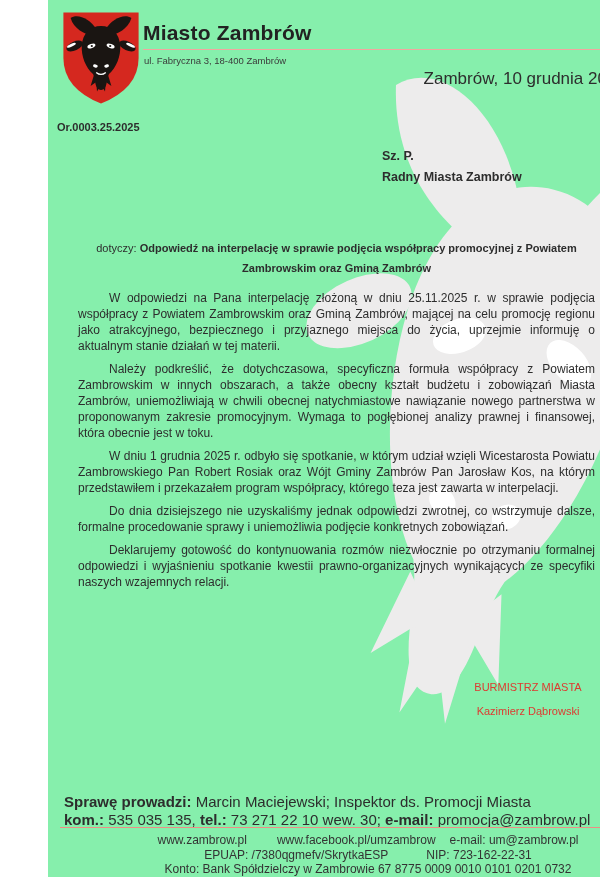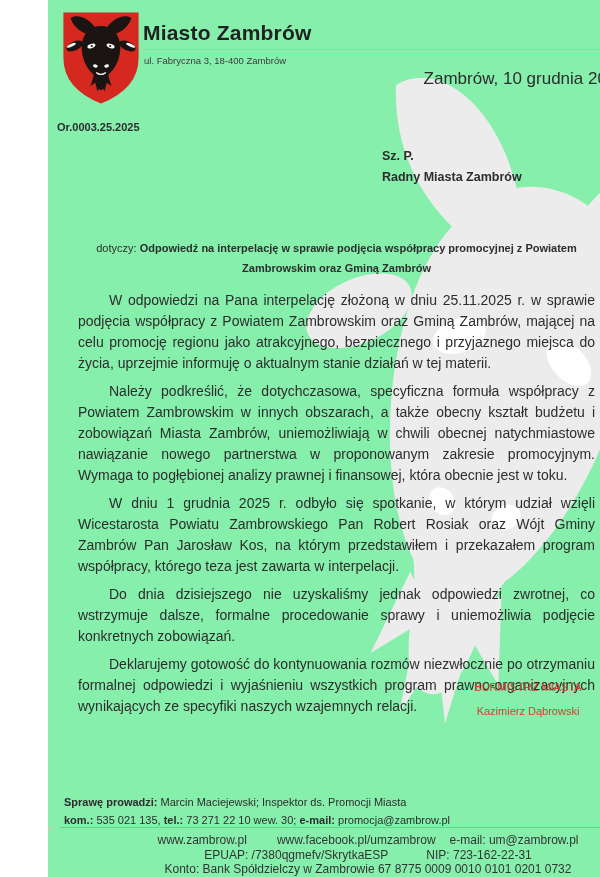--- a/index.html
+++ b/index.html
@@ -37,32 +37,32 @@
   .recipient{position:absolute;left:334px;top:146px;font-size:12.5px;font-weight:bold;line-height:21px;z-index:2;}
   
   .subject{
     position:absolute;left:30px;width:517px;top:238px;
     font-size:11px;line-height:20px;text-align:center;z-index:2;
   }
   .subject b{font-weight:bold;}
   
   .letter-body{
     position:absolute;left:30px;width:517px;top:290px;
-    font-size:14px;line-height:21px;text-align:justify;z-index:2;
+    font-size:12px;line-height:16px;text-align:justify;z-index:2;
   }
   .letter-body p{margin:0 0 7px 0;text-indent:31px;}
   
   .signature{
     position:absolute;left:405px;top:681px;width:150px;
     text-align:center;font-size:11px;z-index:2;
   }
   .sig-role{margin:0;}
   .sig-name{margin:12px 0 0 0;}
   
-  .case-block{position:absolute;left:16px;top:793px;font-size:11px;line-height:18px;z-index:2;}
+  .case-block{position:absolute;left:16px;top:793px;font-size:15px;line-height:18px;z-index:2;}
   .case-block b{font-weight:bold;}
   .footer-rule{position:absolute;left:12px;right:10px;top:827px;height:1px;z-index:2;}
   .footer-lines{
     position:absolute;left:0;right:0;top:833px;
     font-size:12px;line-height:14.5px;color:#333;text-align:center;z-index:2;padding-left:40px;
   }
   .footer-row{display:flex;justify-content:center;}
   .footer-row .gap-lg{margin-left:30px;}
   .footer-row .gap-md{margin-left:14px;}
   .footer-row .gap-xl{margin-left:38px;}
@@ -132,36 +132,36 @@
   <div class="subject">
     <span>dotyczy:</span>
     <b>Odpowiedź na interpelację w sprawie podjęcia współpracy promocyjnej z Powiatem Zambrowskim oraz Gminą Zambrów</b>
   </div>
 
   <div class="letter-body">
     <p>W odpowiedzi na Pana interpelację złożoną w dniu 25.11.2025 r. w sprawie podjęcia współpracy z Powiatem Zambrowskim oraz Gminą Zambrów, mającej na celu promocję regionu jako atrakcyjnego, bezpiecznego i przyjaznego miejsca do życia, uprzejmie informuję o aktualnym stanie działań w tej materii.</p>
     <p>Należy podkreślić, że dotychczasowa, specyficzna formuła współpracy z Powiatem Zambrowskim w innych obszarach, a także obecny kształt budżetu i zobowiązań Miasta Zambrów, uniemożliwiają w chwili obecnej natychmiastowe nawiązanie nowego partnerstwa w proponowanym zakresie promocyjnym. Wymaga to pogłębionej analizy prawnej i finansowej, która obecnie jest w toku.</p>
     <p>W dniu 1 grudnia 2025 r. odbyło się spotkanie, w którym udział wzięli Wicestarosta Powiatu Zambrowskiego Pan Robert Rosiak oraz Wójt Gminy Zambrów Pan Jarosław Kos, na którym przedstawiłem i przekazałem program współpracy, którego teza jest zawarta w interpelacji.</p>
     <p>Do dnia dzisiejszego nie uzyskaliśmy jednak odpowiedzi zwrotnej, co wstrzymuje dalsze, formalne procedowanie sprawy i uniemożliwia podjęcie konkretnych zobowiązań.</p>
-    <p>Deklarujemy gotowość do kontynuowania rozmów niezwłocznie po otrzymaniu formalnej odpowiedzi i wyjaśnieniu wszystkich program prawno-organizacyjnych wynikających ze specyfiki naszych wzajemnych relacji.</p>
+    <p>Deklarujemy gotowość do kontynuowania rozmów niezwłocznie po otrzymaniu formalnej odpowiedzi i wyjaśnieniu spotkanie kwestii prawno-organizacyjnych wynikających ze specyfiki naszych wzajemnych relacji.</p>
   </div>
 
   <div class="signature" style="color:#dd3a30;">
     <p class="sig-role">BURMISTRZ MIASTA</p>
     <p class="sig-name">Kazimierz Dąbrowski</p>
   </div>
 
   <div class="case-block">
     <div>
       <b>Sprawę prowadzi:</b>
       <span>Marcin Maciejewski; Inspektor ds. Promocji Miasta</span>
     </div>
     <div>
       <b>kom.:</b>
-      <span>535 021 135,</span>
+      <span>535 035 135,</span>
       <b>tel.:</b>
       <span>73 271 22 10 wew. 30;</span>
       <b>e-mail:</b>
       <span>promocja@zambrow.pl</span>
     </div>
   </div>
 
   <div class="footer-rule" style="background:#ee8e84;"></div>
   <div class="footer-lines">
     <div class="footer-row">

